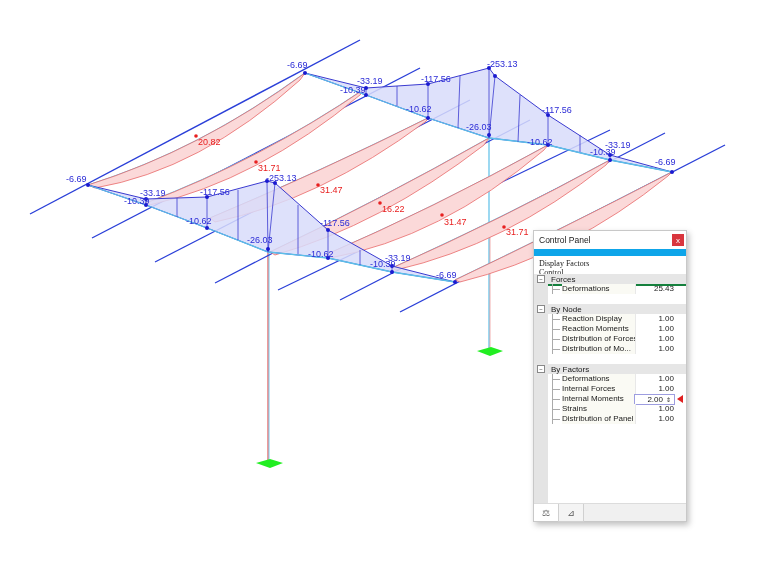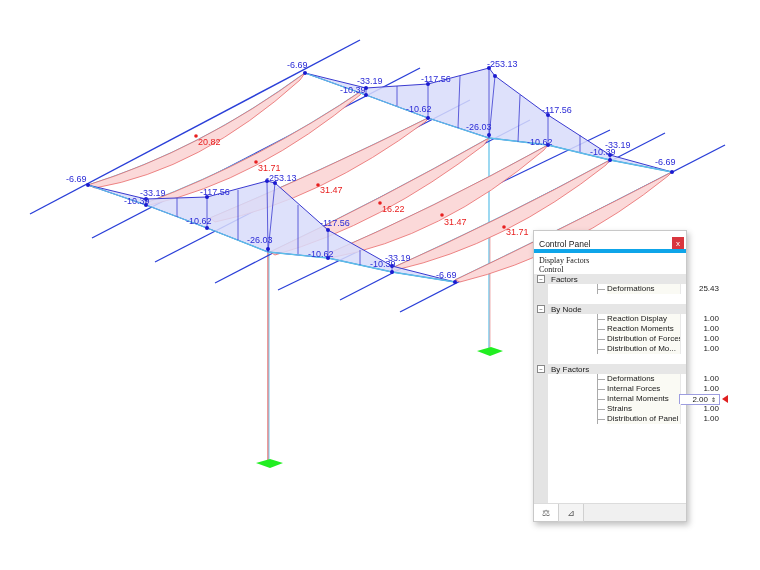--- a/index.html
+++ b/index.html
@@ -5,34 +5,34 @@
   html, body { margin:0; padding:0; }
   body { width:760px; height:570px; background:#ffffff; position:relative; overflow:hidden;
          font-family:"Liberation Sans", sans-serif; }
   #viewport { position:absolute; left:0; top:0; width:760px; height:570px; }
   .lbl-blue { fill:#2b2bd6; font-size:9px; font-family:"Liberation Sans", sans-serif; }
   .lbl-red { fill:#e82020; font-size:9px; font-family:"Liberation Sans", sans-serif; }
 
   #control-panel { position:absolute; left:533px; top:230px; width:152px; height:290px;
       background:#ffffff; border:1px solid #c8c8c8; box-shadow:2px 3px 6px rgba(0,0,0,0.25);
       font-size:8px; color:#1a1a1a; }
-  .cp-titlebar { height:18px; display:flex; align-items:flex-end; justify-content:space-between;
-      padding-left:5px; border-bottom:4px solid #0ea5e9;gap:8px; }
+  .cp-titlebar { height:18px; display:flex; align-items:center; justify-content:space-between;
+      padding-left:5px; border-bottom:7px solid #0ea5e9;gap:8px; }
   .cp-title { font-size:8.5px; }
   .cp-close { width:12px; height:12px; background:#d9363e; color:#fff; font-size:8px;
       display:flex; align-items:center; justify-content:center; margin-right:2px; cursor:pointer; }
   .cp-sub { padding:3px 5px 4px 5px; line-height:9px; border-bottom:5px solid #15803d;font-family:Liberation Serif, serif; }
   .cp-body { position:absolute; left:0; top:43px; width:152px; height:230px; }
   .cp-leftbar { position:absolute; left:0; top:0; width:14px; height:230px; background:#e4e4e4; }
   .cp-section { position:relative; }
   .cp-sec-head { height:10px; background:#e6e6e6; display:flex; align-items:center;
       padding-left:3px; font-size:8px; }
   .cp-toggle { width:6px; height:6px; border:1px solid #888; background:#fff; font-size:6px;
       line-height:6px; text-align:center; margin-right:6px; color:#333; }
-  .cp-row { height:10px; display:flex; align-items:center; position:relative;margin-left:45px; }
+  .cp-row { height:10px; display:flex; align-items:center; position:relative; }
   .cp-row .tree { position:absolute; left:18px; top:0; width:8px; height:10px;
       border-left:1px solid #aaa; }
   .cp-row .tree::after { content:""; position:absolute; left:0; top:5px; width:7px;
       border-top:1px solid #aaa; }
   .cp-row-name { position:absolute; left:28px; width:74px; white-space:nowrap; overflow:hidden;
       background:#fafaf4; height:10px; line-height:10px; }
   .cp-row-val { position:absolute; left:101px; width:38px; text-align:right; height:10px;
       line-height:10px; border-left:1px solid #e8e8e8; padding-right:2px; }
   .cp-row-val.active { border:1px solid #9d9de0; background:#fff; height:9px; line-height:9px;
       left:100px; width:36px; padding-right:3px; }
@@ -214,21 +214,21 @@
     <div>Display Factors</div>
     <div>Control</div>
   </div>
 
   <div class="cp-body">
     <div class="cp-leftbar"></div>
 
     <div class="cp-section">
       <div class="cp-sec-head">
         <span class="cp-toggle">−</span>
-        <span>Factors</span>
+        <span>Forces</span>
       </div>
       <div class="cp-row">
         <span class="tree"></span>
         <span class="cp-row-name">Deformations</span>
         <span class="cp-row-val">25.43</span>
       </div>
       <div class="cp-spacer"></div>
     </div>
 
     <div class="cp-section">

